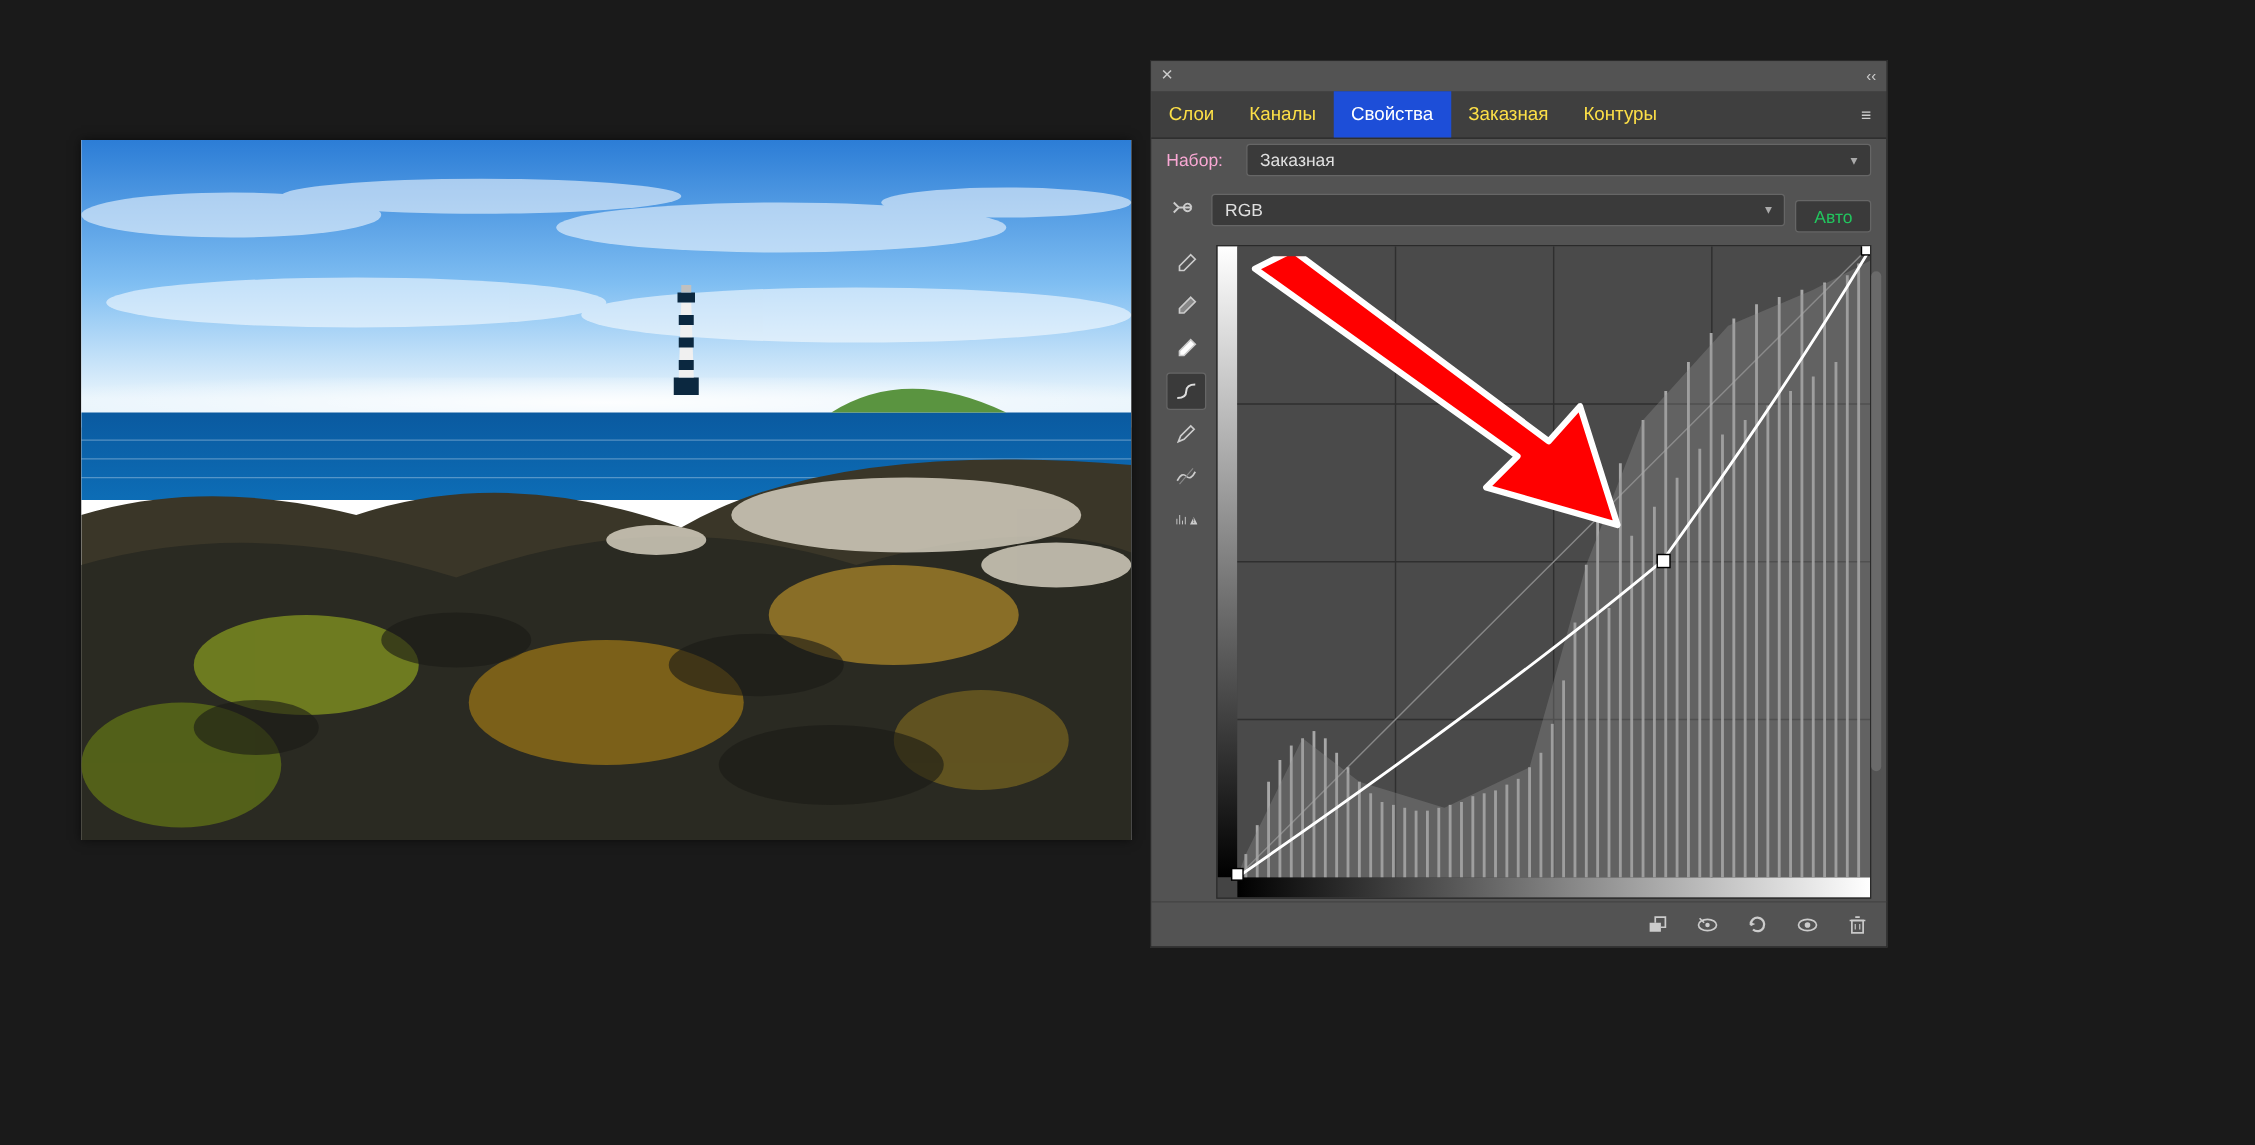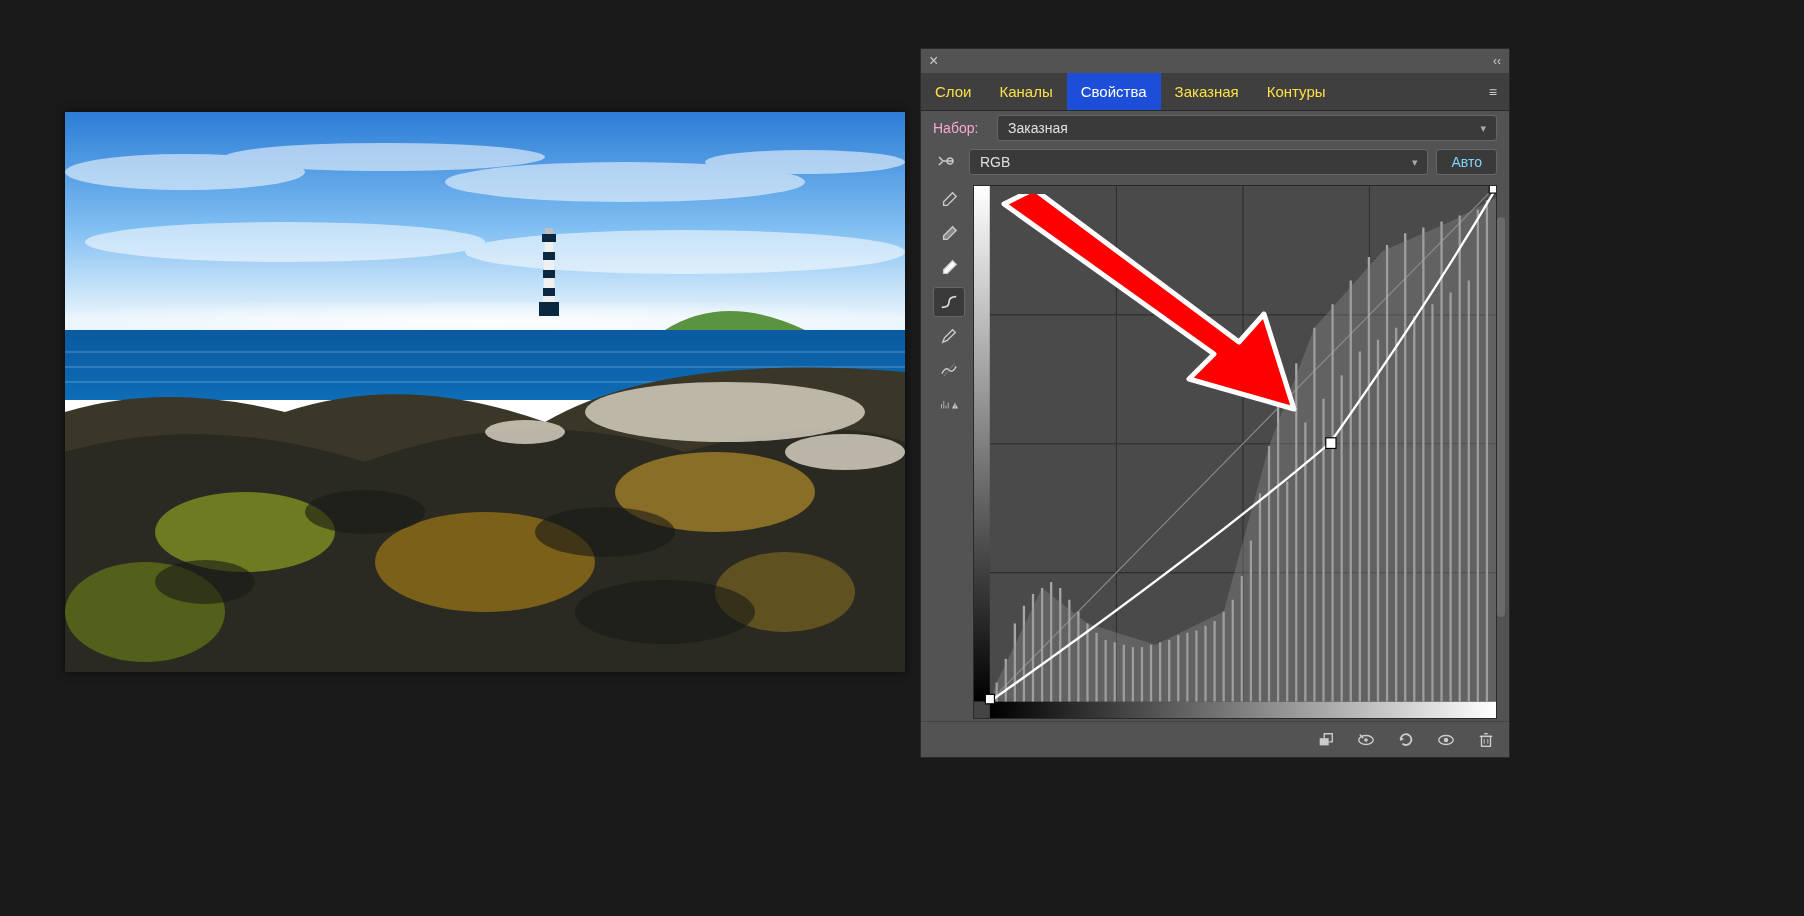--- a/index.html
+++ b/index.html
@@ -87,22 +87,23 @@
     align-items: center;
     cursor: pointer;
     font-size: 14px;
   }
   .select .chev { font-size: 11px; color: #aaa; }
   .btn {
     background: #3a3a3a;
     border: 1px solid #666;
     border-radius: 3px;
     padding: 4px 14px;
-    color: #7dd3fc;
+    color: #22c55e;
     cursor: pointer;
+    margin-top: 11px;
   }
   .finger-icon { width: 28px; text-align: center; color: #ccc; }
   
   .curves-area {
     flex: 1;
     display: flex;
     padding: 6px 12px 2px 12px;
     gap: 6px;
   }
   .tool-col {

